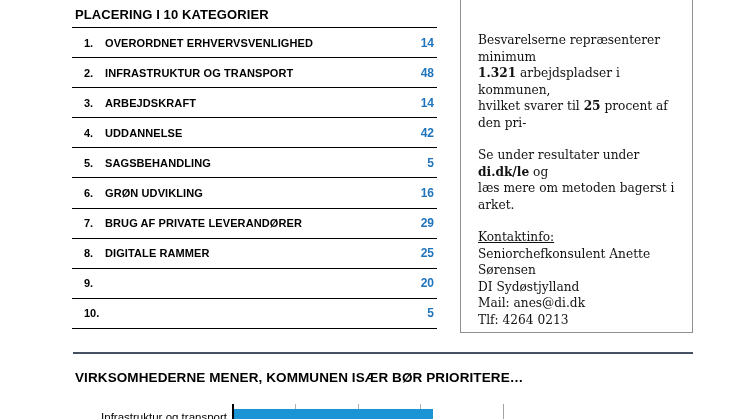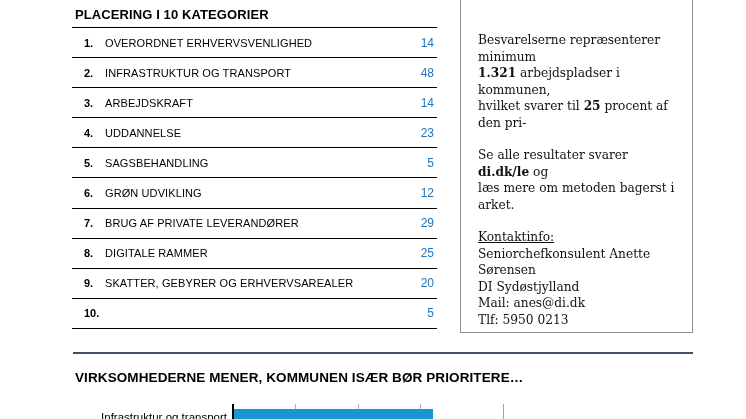--- a/index.html
+++ b/index.html
@@ -23,26 +23,26 @@
   .tbl-row{
     height:30.1px;display:flex;align-items:center;
     border-bottom:1px solid #000;
     padding-left:12px;box-sizing:border-box;
   }
   .tbl-num{
     width:21px;flex:0 0 21px;
     font-size:11px;font-weight:bold;color:#000;
   }
   .tbl-label{
-    font-size:11px;font-weight:normal;color:#000;letter-spacing:.1px;
+    font-size:11px;font-weight:bold;color:#000;letter-spacing:.1px;
     white-space:nowrap;
   }
   .tbl-value{
     margin-left:auto;padding-right:3px;
-    font-size:12px;font-weight:normal;
+    font-size:12px;font-weight:bold;
     color:var(--accent-blue,#1f74bc);
   }
 
   
   .info-box{
     position:absolute;left:460px;top:-14px;width:233px;height:347px;
     border:1px solid var(--box-border,#8f8f8f);
     background:#fff;box-sizing:border-box;
     padding:45px 12px 0 17px;
     font-family:"DejaVu Serif","Liberation Serif",serif;
@@ -103,60 +103,59 @@
       <span class="tbl-value">48</span>
     </div>
     <div class="tbl-row">
       <span class="tbl-num">3.</span>
       <span class="tbl-label">ARBEJDSKRAFT</span>
       <span class="tbl-value">14</span>
     </div>
     <div class="tbl-row">
       <span class="tbl-num">4.</span>
       <span class="tbl-label">UDDANNELSE</span>
-      <span class="tbl-value">23</span>
+      <span class="tbl-value">42</span>
     </div>
     <div class="tbl-row">
       <span class="tbl-num">5.</span>
       <span class="tbl-label">SAGSBEHANDLING</span>
       <span class="tbl-value">5</span>
     </div>
     <div class="tbl-row">
       <span class="tbl-num">6.</span>
       <span class="tbl-label">GRØN UDVIKLING</span>
-      <span class="tbl-value">12</span>
+      <span class="tbl-value">16</span>
     </div>
     <div class="tbl-row">
       <span class="tbl-num">7.</span>
       <span class="tbl-label">BRUG AF PRIVATE LEVERANDØRER</span>
       <span class="tbl-value">29</span>
     </div>
     <div class="tbl-row">
       <span class="tbl-num">8.</span>
       <span class="tbl-label">DIGITALE RAMMER</span>
       <span class="tbl-value">25</span>
     </div>
     <div class="tbl-row">
       <span class="tbl-num">9.</span>
-      <span class="tbl-label">SKATTER, GEBYRER OG ERHVERVSAREALER</span>
       <span class="tbl-value">20</span>
     </div>
     <div class="tbl-row">
       <span class="tbl-num">10.</span>
       <span class="tbl-value">5</span>
     </div>
   </div>
 
   <div class="info-box">
 
     <p class="ib-p"><span>Besvarelserne repræsenterer minimum</span><br><b>1.321</b><span> arbejdspladser i kommunen,</span><br><span>hvilket svarer til </span><b>25</b><span> procent af den pri-</span><br></p>
 
-    <p class="ib-p"><span>Se alle resultater svarer </span><b>di.dk/le</b><span> og</span><br><span>læs mere om metoden bagerst i arket.</span></p>
+    <p class="ib-p"><span>Se under resultater under </span><b>di.dk/le</b><span> og</span><br><span>læs mere om metoden bagerst i arket.</span></p>
 
-    <p class="ib-p"><span class="ib-u">Kontaktinfo:</span><br><span>Seniorchefkonsulent Anette Sørensen</span><br><span>DI Sydøstjylland</span><br><span>Mail: anes@di.dk</span><br><span>Tlf: 5950 0213</span></p>
+    <p class="ib-p"><span class="ib-u">Kontaktinfo:</span><br><span>Seniorchefkonsulent Anette Sørensen</span><br><span>DI Sydøstjylland</span><br><span>Mail: anes@di.dk</span><br><span>Tlf: 4264 0213</span></p>
   </div>
 
   <div class="divider"></div>
 
   <div class="sec2-heading">VIRKSOMHEDERNE MENER, KOMMUNEN ISÆR BØR PRIORITERE…</div>
 
   <div class="chart">
     <div class="gridline gl-1"></div>
     <div class="gridline gl-2"></div>
     <div class="gridline gl-3"></div>

